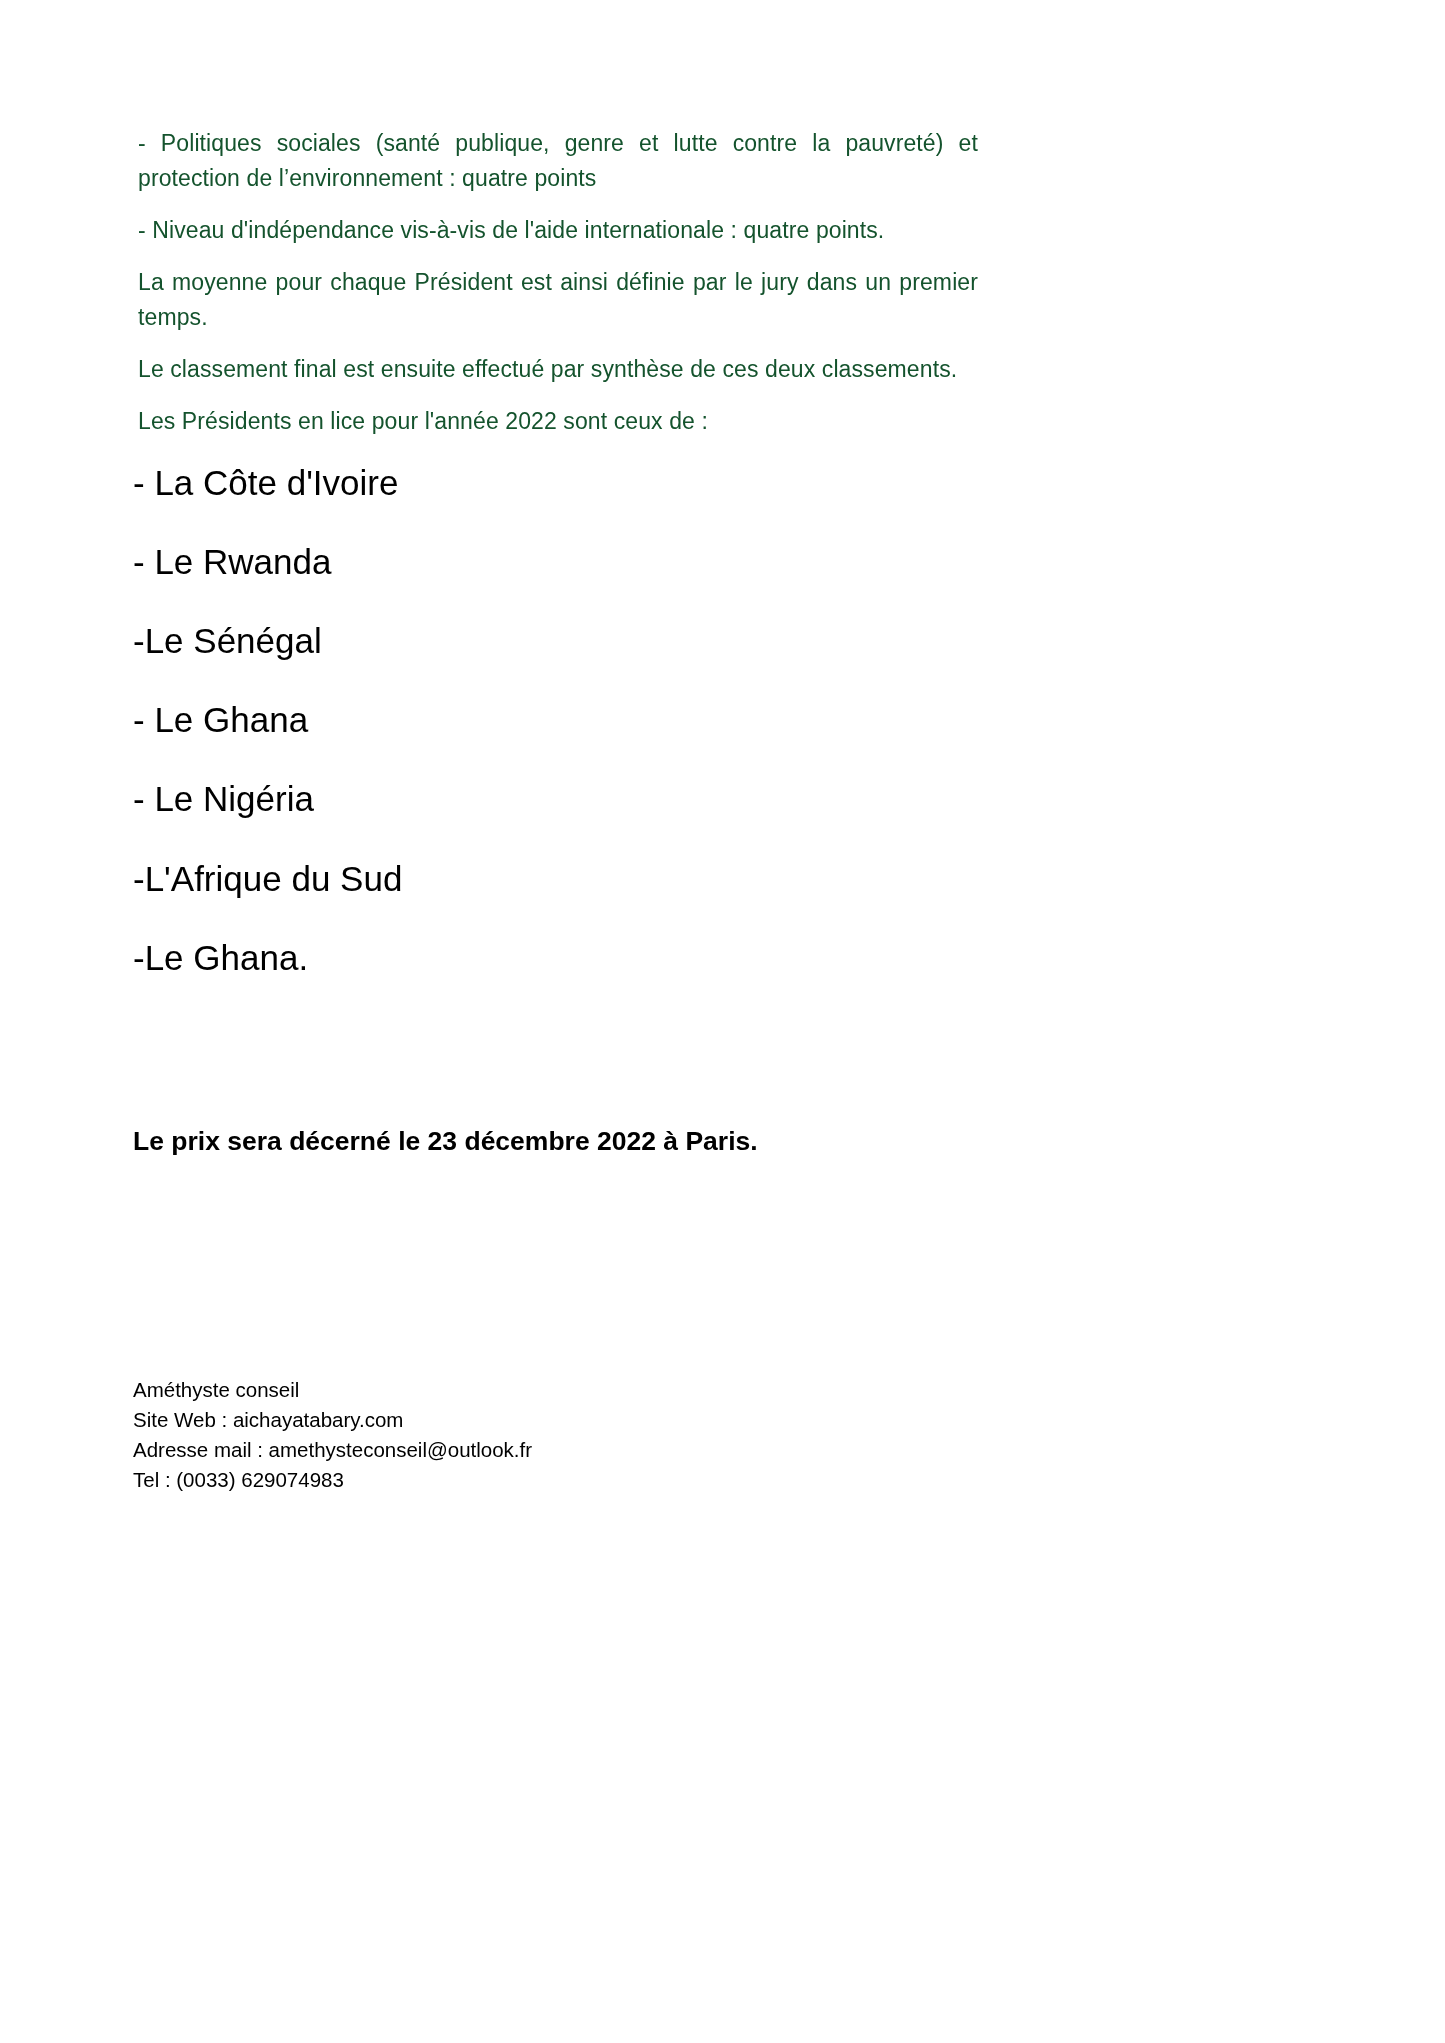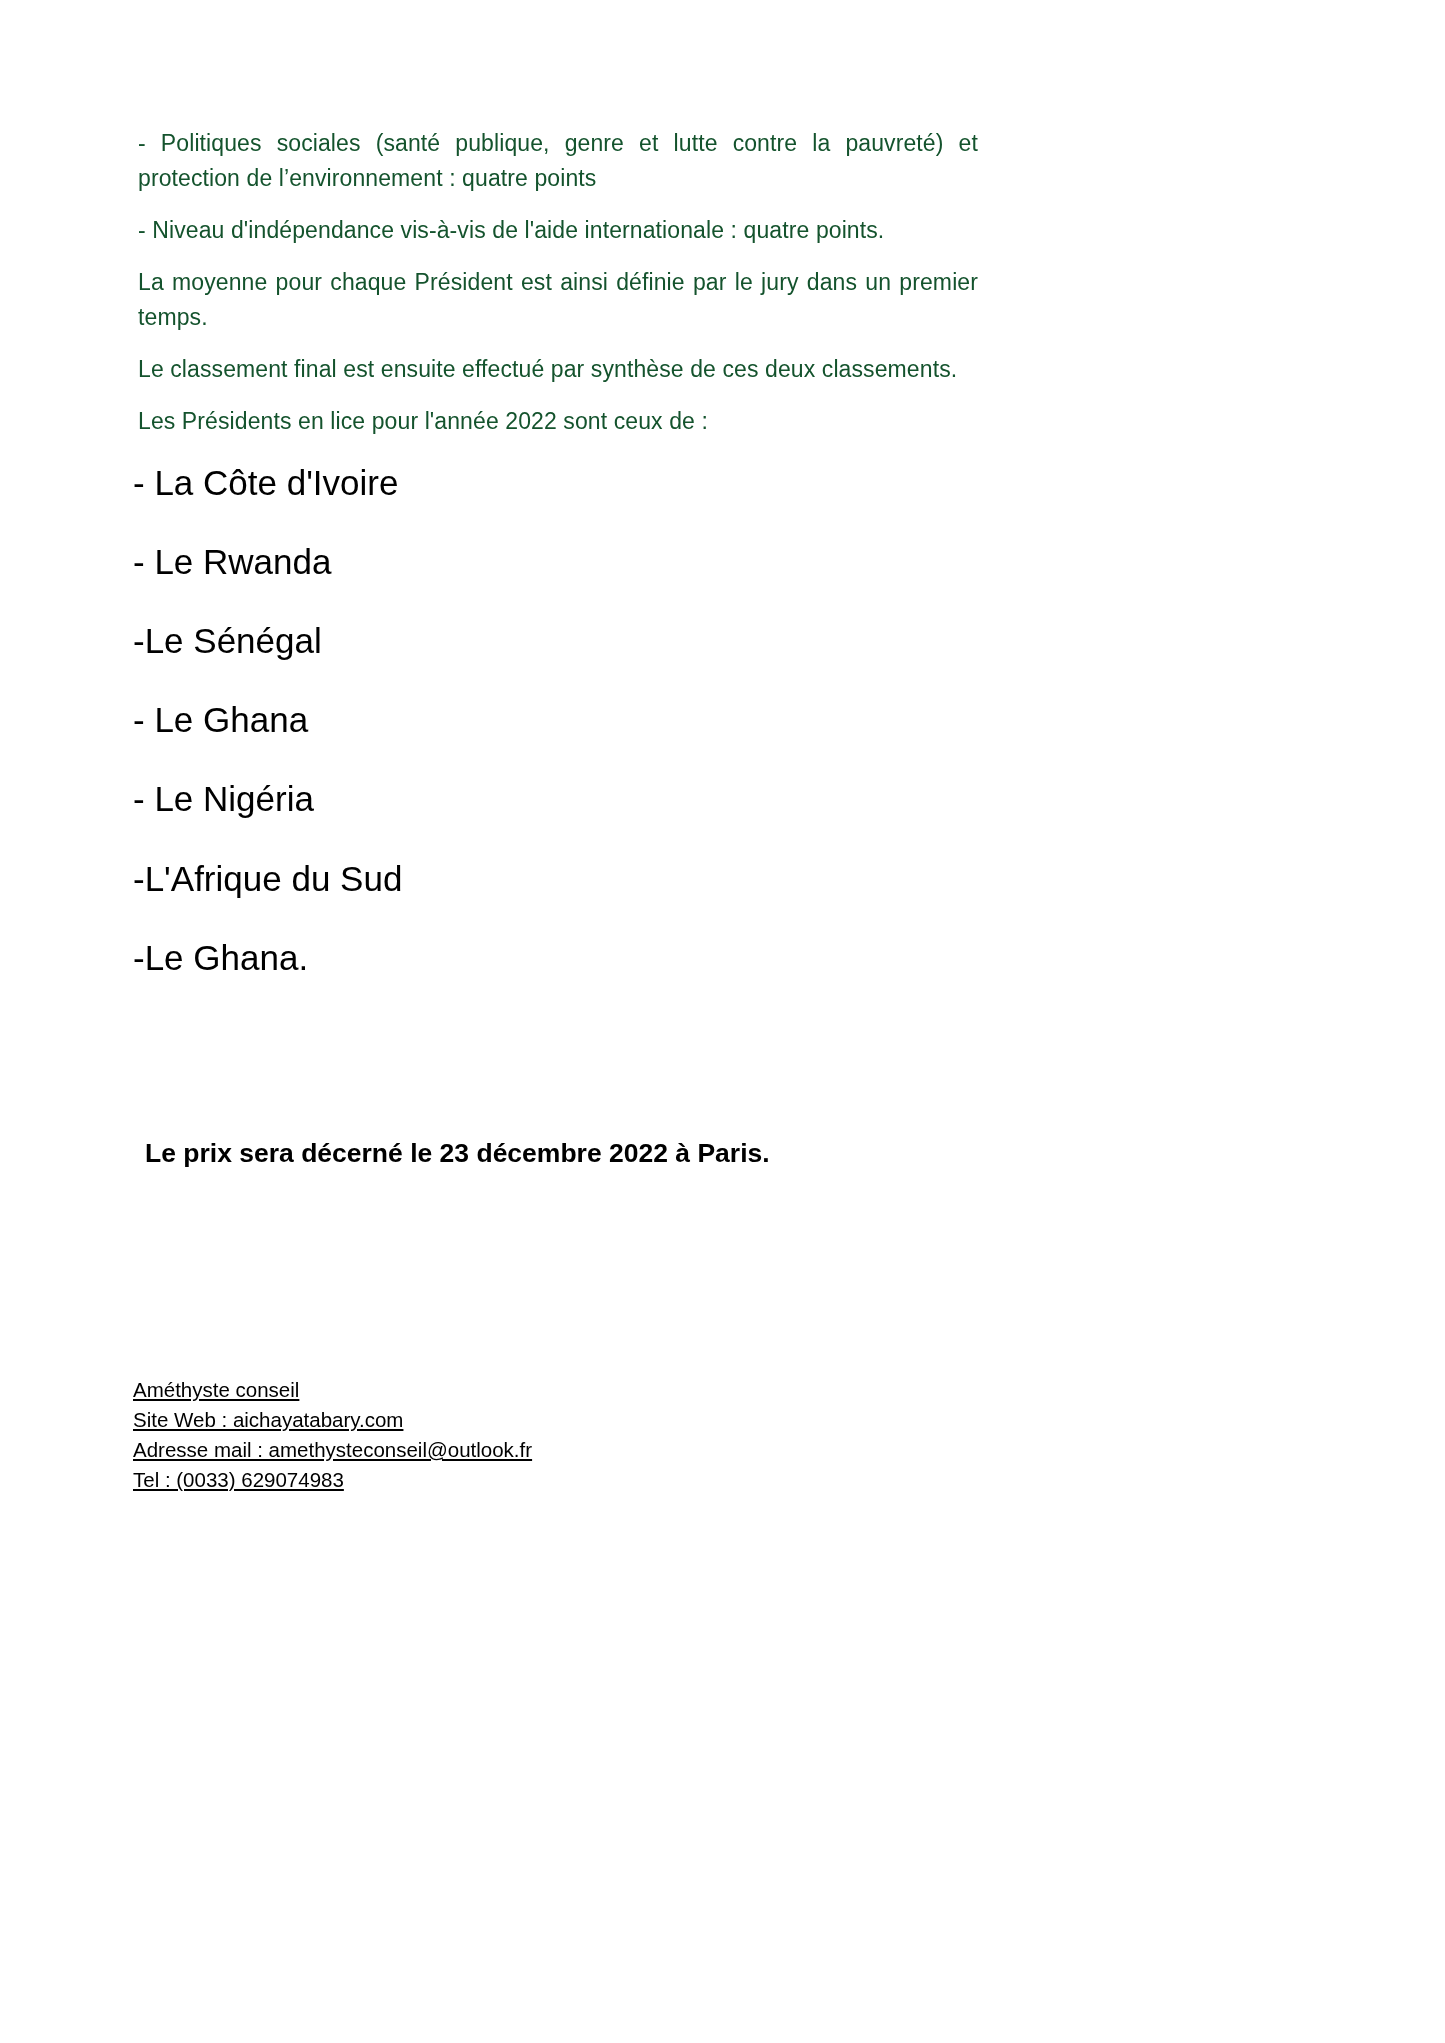--- a/index.html
+++ b/index.html
@@ -44,36 +44,35 @@
   .list-item:first-of-type {
     margin-top: 0;
   }
   .spacer-block {
     height: 112px;
   }
   .bold-line {
     font-size: 26.5px;
     font-weight: bold;
     line-height: 1.5;
-    margin: 12px;
+    margin: 0;
     color: #000000;
   }
   .footer {
     position: absolute;
     left: 133px;
     top: 1375px;
     width: 700px;
   }
   .footer-line {
     font-size: 20.5px;
     line-height: 1.46;
     margin: 0;
     color: #000000;
     white-space: pre;
-    text-decoration: underline;
   }
 </style>
 </head>
 <body>
 
 <div class="page">
 
   <div class="content">
 
     <p class="para">- Politiques sociales (santé publique, genre et lutte contre la pauvreté) et protection de l’environnement : quatre points</p>

